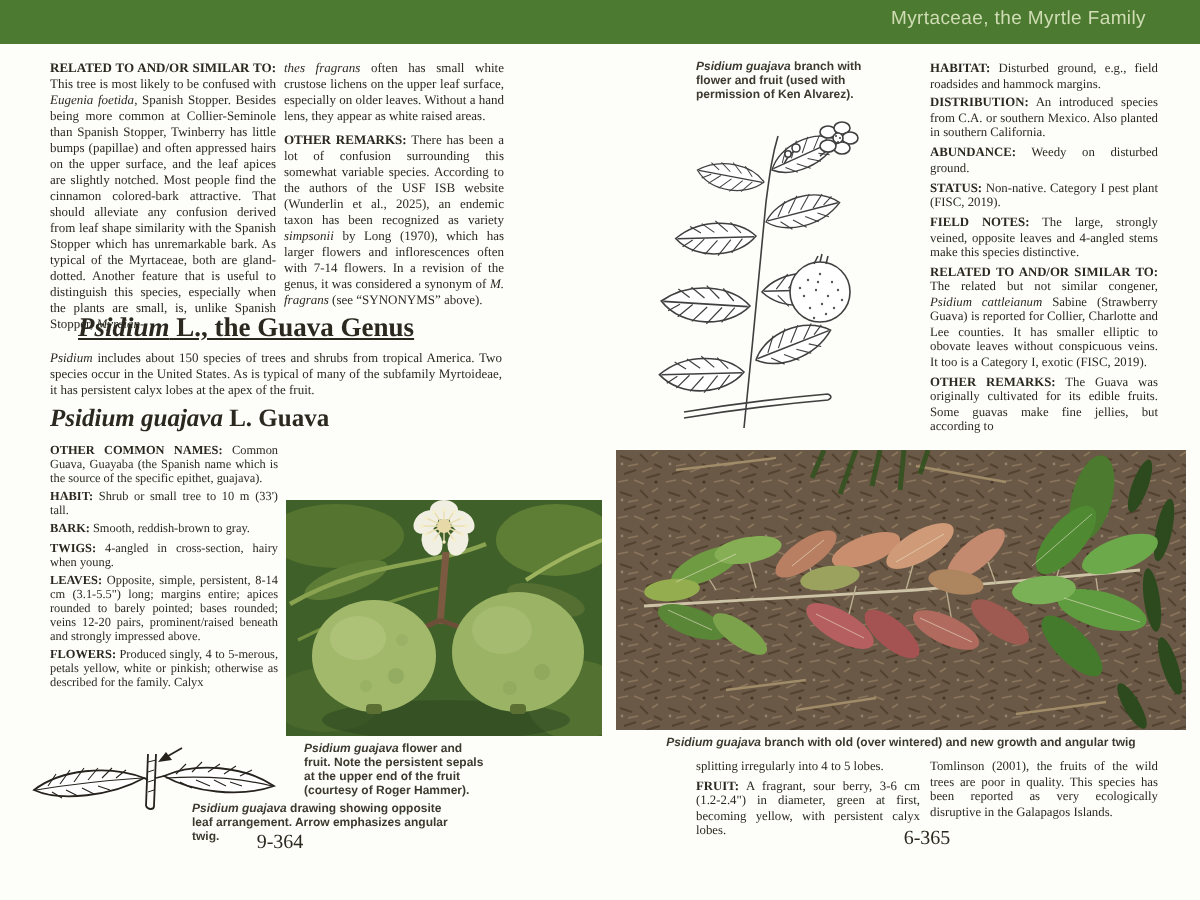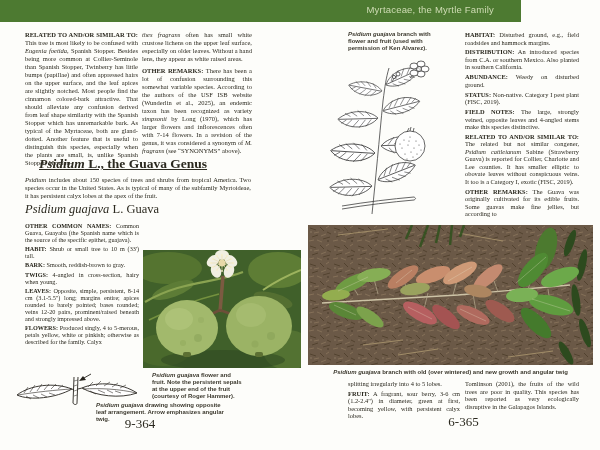--- a/index.html
+++ b/index.html
@@ -1,33 +1,33 @@
 <!DOCTYPE html>
 <html lang="en"><head>
 <meta charset="utf-8">
 <style>
   html,body{margin:0;padding:0;background:#e9e9e6;}
   .spread{position:relative;width:600px;height:450px;background:#fdfdfa;overflow:hidden;
           font-family:"Liberation Serif",serif;color:#2b291f;}
-  .header-bar{position:absolute;left:0;top:0;width:521px;height:22px;background:#4d7a31;}
+  .header-bar{position:absolute;left:0;top:0;width:600px;height:22px;background:#4d7a31;}
   .header-title{position:absolute;right:27px;top:4px;font-family:"Liberation Sans",sans-serif;
           font-size:9.5px;color:#cfdcb4;letter-spacing:.2px;}
   .col{position:absolute;text-align:justify;hyphens:auto;}
   .col p{margin:0 0 2.6px 0;}
   .t1{font-size:6.5px;line-height:8px;}
   .t2{font-size:6.2px;line-height:7.1px;}
   .t2 p{margin:0 0 2px 0;}
   .t3{font-size:6.4px;line-height:7.5px;}
   .t3 p{margin:0 0 2.4px 0;}
   .lbl{font-weight:bold;}
   .h1{position:absolute;font-weight:bold;font-size:13.5px;}
-  .h2{position:absolute;font-weight:normal;font-size:12.5px;}
+  .h2{position:absolute;font-weight:bold;font-size:12.5px;}
   .cap{position:absolute;font-family:"Liberation Sans",sans-serif;font-weight:bold;
        font-size:6px;line-height:7px;color:#3c392e;}
-  .pagenum{position:absolute;font-size:13px;text-align:center;color:#2b291f;}
+  .pagenum{position:absolute;font-size:10px;text-align:center;color:#2b291f;}
   .art{position:absolute;}
   svg{display:block;}
 </style>
 </head>
 <body>
 
 <div class="spread">
 
   <div class="header-bar">
     <span class="header-title">Myrtaceae, the Myrtle Family</span>

